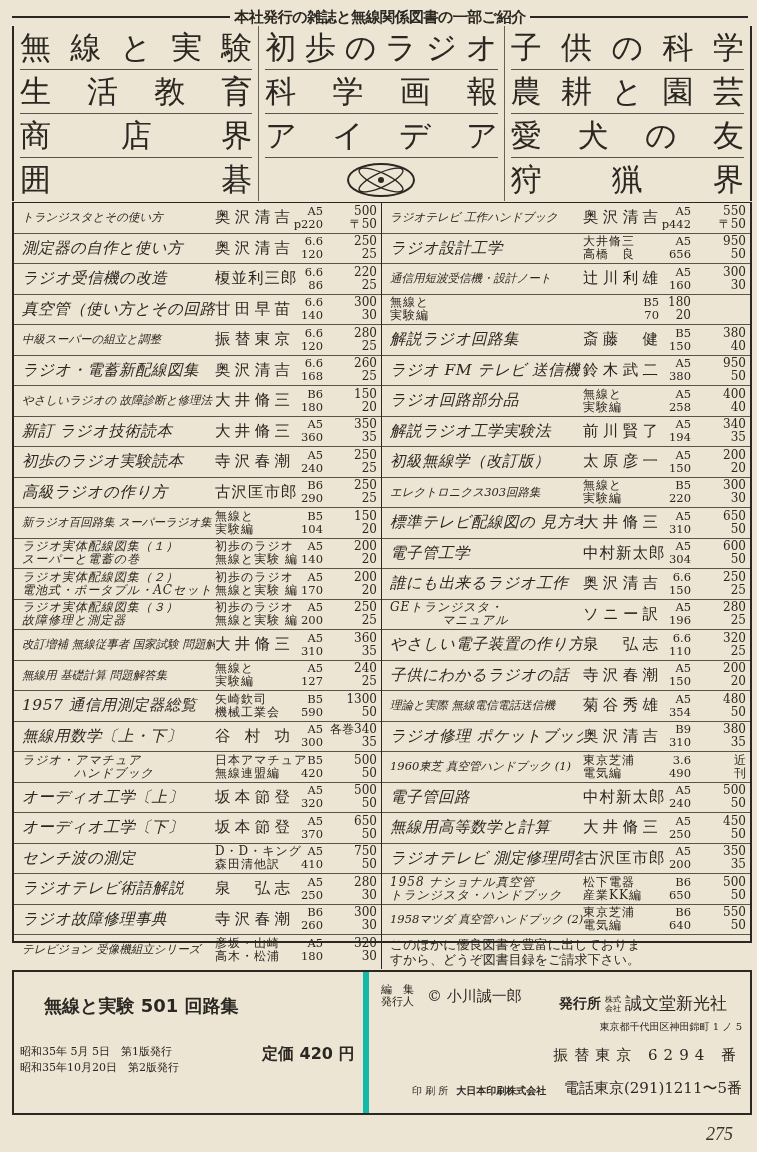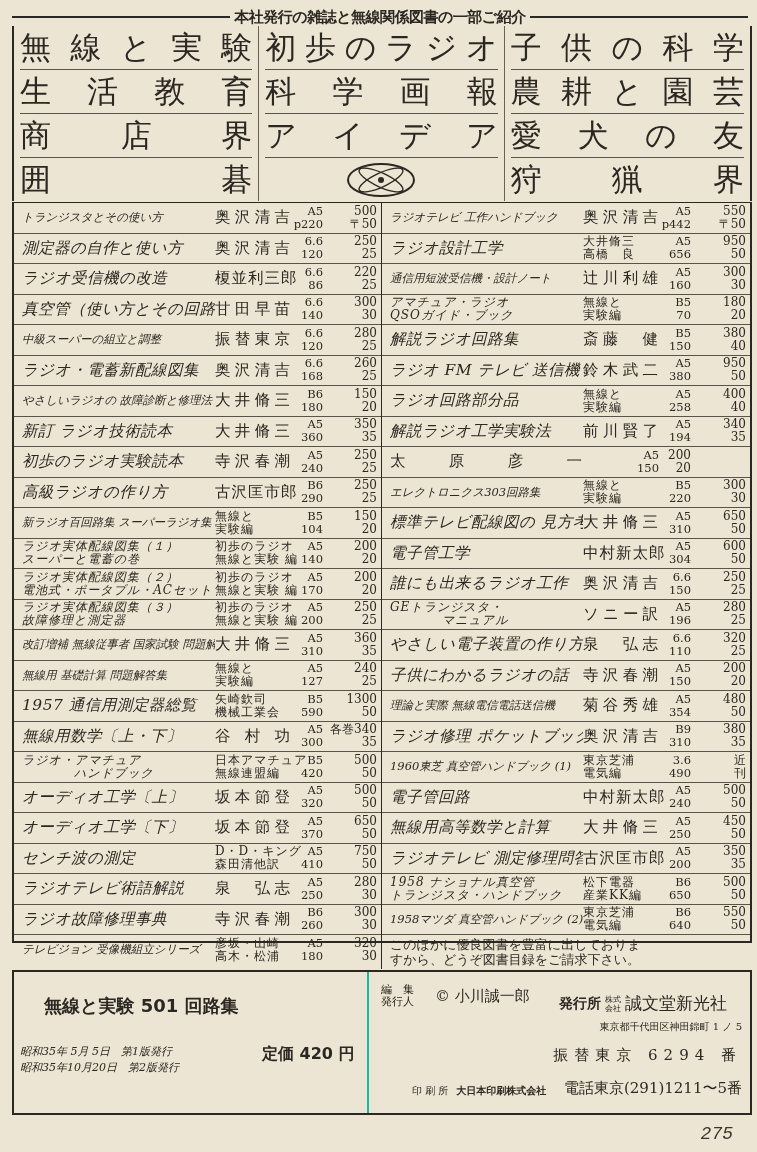--- a/index.html
+++ b/index.html
@@ -69,42 +69,42 @@
     padding: 2px 8px; white-space: pre;
   }
 
   
   .colophon {
     position: absolute; left: 12px; top: 970px; width: 736px; height: 141px;
     border-top: 2px solid #2b2722; border-bottom: 2px solid #2b2722;
     border-left: 2px solid #2b2722; border-right: 2px solid #2b2722;
     display: grid; grid-template-columns: 355px 1fr;
   }
-  .colo-left { position: relative; border-right: 2px solid #14b8a6; padding-left: 40px; }
+  .colo-left { position: relative; border-right: 6px solid #14b8a6; padding-left: 40px; }
   .colo-right { position: relative; }
   .book-name {
     position: absolute; left: 30px; top: 22px;
     font-family: "DejaVu Sans", sans-serif; font-weight: bold; font-size: 18px;
   }
-  .dates { position: absolute; left: 6px; top: 72px; font-size: 11px; line-height: 16px; white-space: pre; font-style: italic; }
+  .dates { position: absolute; left: 6px; top: 72px; font-size: 11px; line-height: 16px; white-space: pre; }
   .price { position: absolute; left: 248px; top: 72px; font-family: "DejaVu Sans", sans-serif; font-weight: bold; font-size: 16px; }
-  .editor { position: absolute; left: 12px; top: 12px; font-size: 15px; display: flex; align-items: center; gap: 21px; }
+  .editor { position: absolute; left: 12px; top: 12px; font-size: 15px; display: flex; align-items: center; gap: 13px; }
   .editor .lbl { font-size: 11px; line-height: 12px; white-space: pre; }
   .publisher { position: absolute; left: 190px; top: 20px; font-size: 17px; display: flex; align-items: center; gap: 4px; }
   .publisher .lbl { font-family: "DejaVu Sans", sans-serif; font-weight: bold; font-size: 14px; }
   .publisher .kk { font-size: 8px; line-height: 9px; white-space: pre; }
   .address { position: absolute; right: 8px; top: 48px; font-size: 10px; }
   .furikae { position: absolute; right: 8px; top: 74px; font-size: 15px; letter-spacing: 6px; }
   .phone { position: absolute; right: 8px; top: 107px; font-size: 15px; }
   .printer { position: absolute; left: 12px; top: 112px; font-size: 10px; padding-left: 31px; }
   .printer b { font-family: "DejaVu Sans", sans-serif; margin-left: 8px; }
 
   .page-number {
     position: absolute; right: 24px; top: 1124px;
-    font-family: Liberation Mono, monospace; font-style: italic; font-size: 18px; color: #3a342c;
+    font-family: Liberation Serif, serif; font-style: italic; font-size: 18px; color: #3a342c;
   }
 </style>
 </head>
 <body>
 
 <div class="page">
 
   <div class="banner">
     <div class="rule"></div>
     <div class="title">本社発行の雑誌と無線関係図書の一部ご紹介</div>
@@ -431,22 +431,20 @@
         </div>
         <div class="book-row">
           <div class="bt small">通信用短波受信機・設計ノート</div>
           <div class="ba">辻川利雄</div>
           <div class="bs">A5
 160</div>
           <div class="bp">300
 30</div>
         </div>
         <div class="book-row">
-          <div class="bt two">アマチュア・ラジオ
-QSOガイド・ブック</div>
           <div class="ba two">無線と
 実験編</div>
           <div class="bs">B5
 70</div>
           <div class="bp">180
 20</div>
         </div>
         <div class="book-row">
           <div class="bt">解説ラジオ回路集</div>
           <div class="ba">斎藤　健</div>
@@ -474,20 +472,21 @@
         </div>
         <div class="book-row">
           <div class="bt">解説ラジオ工学実験法</div>
           <div class="ba">前川賢了</div>
           <div class="bs">A5
 194</div>
           <div class="bp">340
 35</div>
         </div>
         <div class="book-row">
+          <div class="bt">初級無線学（改訂版）</div>
           <div class="ba">太原彦一</div>
           <div class="bs">A5
 150</div>
           <div class="bp">200
 20</div>
         </div>
         <div class="book-row">
           <div class="bt small">エレクトロニクス303回路集</div>
           <div class="ba two">無線と
 実験編</div>

